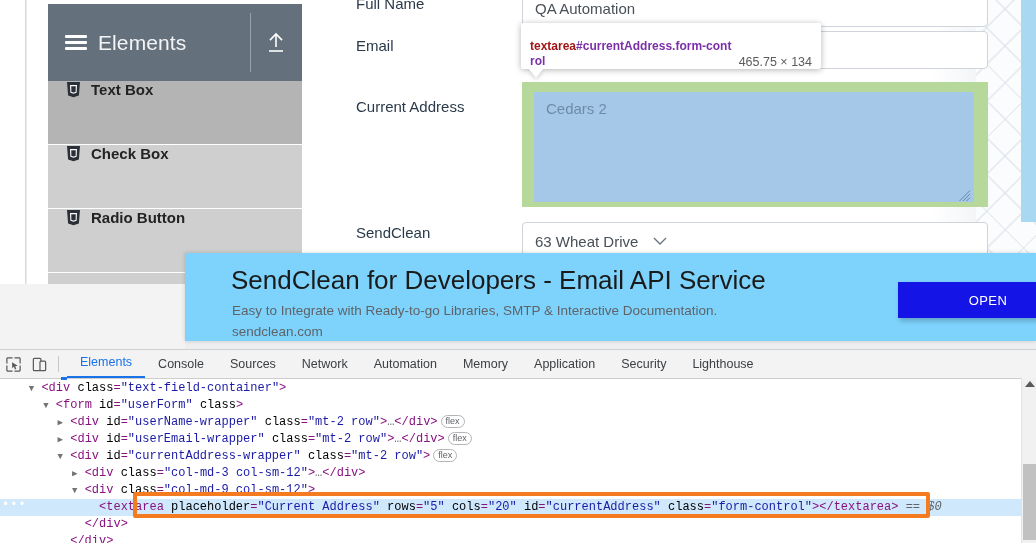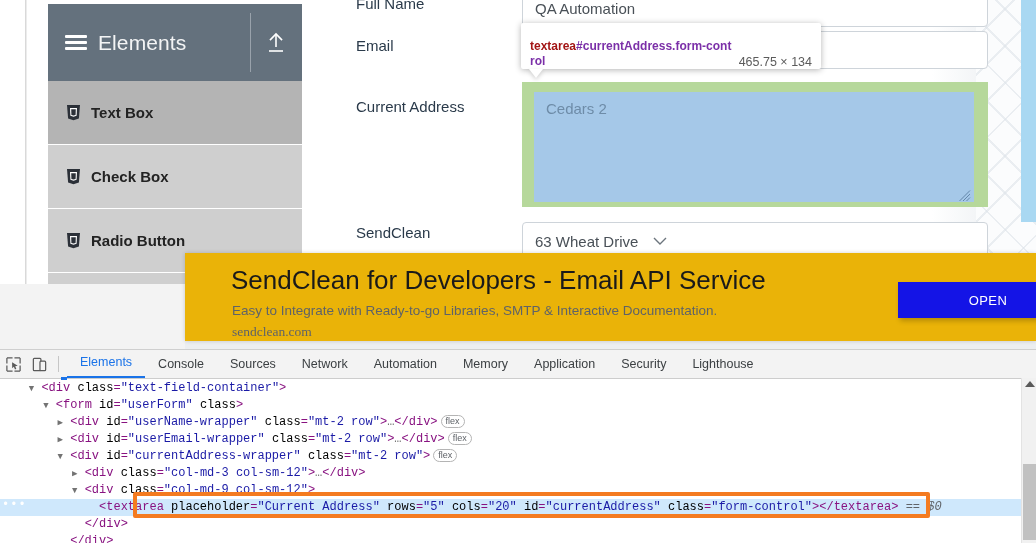--- a/index.html
+++ b/index.html
@@ -63,21 +63,21 @@
     font-family: "Liberation Sans", sans-serif;
   }
   .nav-divider {
     position: absolute; right: 51px; top: 9px; width: 1px; height: 59px;
     background: #99a2ab;
   }
   .upload-icon {
     position: absolute; right: 13px; top: 26px; width: 26px; height: 26px;
   }
   .nav-item {
-    height: 64px; display: flex; align-items: center;
+    height: 64px; display: flex; align-items: flex-start;
     border-bottom: 1px solid #ffffff; box-sizing: border-box;
     background: #cfcfcf; padding-left: 18px;
   }
   .nav-item.active { background: #b4b4b4; }
   .nav-item .html5 { width: 15px; height: 17px; flex: 0 0 auto; }
   .nav-item .nav-label {
     margin-left: 10px; font-size: 15px; font-weight: bold; color: #232323;
     font-family: "Liberation Sans", sans-serif;
   }
   .nav-item.partial { height: 30px; border-bottom: none; }
@@ -154,37 +154,37 @@
     position: absolute; left: 529px; top: 69px;
     width: 0; height: 0;
     border-left: 7px solid transparent; border-right: 7px solid transparent;
     border-top: 9px solid #ffffff;
     filter: drop-shadow(0 2px 2px rgba(0,0,0,.18));
   }
 
   
   .ad {
     position: absolute; left: 185px; top: 253px; width: 851px; height: 88px;
-    background: #eab308; box-shadow: 0 0 4px rgba(0,0,0,.18);
+    background: #7dd3fc; box-shadow: 0 0 4px rgba(0,0,0,.18);
     overflow: hidden;
   }
   .ad-title {
     position: absolute; left: 46px; top: 12px;
     font-size: 26px; color: #1a1a1a; white-space: nowrap;
     font-family: "Liberation Sans", sans-serif;
   }
   .ad-sub {
     position: absolute; left: 47px; top: 50px;
     font-size: 13.5px; color: #5f6368; white-space: nowrap;
     font-family: "Liberation Sans", sans-serif;
   }
   .ad-url {
     position: absolute; left: 47px; top: 71px;
     font-size: 13.5px; color: #5f6368; white-space: nowrap;
-    font-family: Liberation Serif, serif;
+    font-family: Liberation Sans, sans-serif;
   }
   .ad-open {
     position: absolute; left: 713px; top: 29px; width: 180px; height: 36px;
     background: #1414e6; color: #ffffff; border: none;
     font-size: 13px; letter-spacing: .4px; cursor: pointer;
     box-shadow: 2px 3px 5px rgba(0,0,0,.22);
     font-family: "Liberation Sans", sans-serif;
   }
 
   

